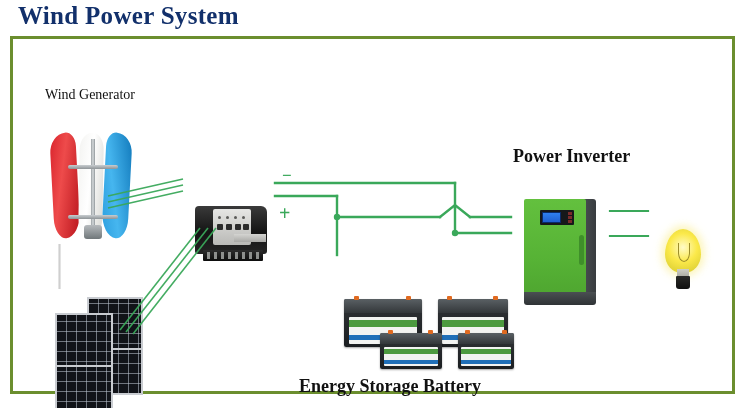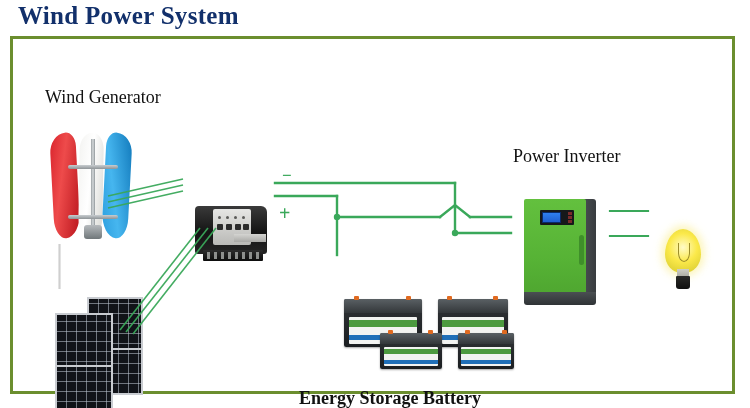--- a/index.html
+++ b/index.html
@@ -43,25 +43,25 @@
   }
 
   
   .diagram-label {
     position: absolute;
     color: #111111;
     font-size: 17px;
     white-space: nowrap;
     font-family: "Liberation Serif", "DejaVu Serif", serif;
   }
-  #label-wind-generator { left: 32px; top: 48px; font-size: 18px; }
+  #label-wind-generator { left: 32px; top: 48px; font-size: 14px; }
   #label-controller    { left: 170px; top: 128px; font-size: 18px; }
-  #label-power-inverter{ left: 500px; top: 107px; font-size: 18px; }
+  #label-power-inverter{ left: 500px; top: 107px; font-size: 18px; font-weight: bold; }
   #label-ac-loads      { left: 644px; top: 256px; font-size: 18px; font-weight: bold;}
-  #label-battery       { left: 286px; top: 337px; font-size: 18px; font-weight: bold; margin-top: 12px;}
+  #label-battery       { left: 286px; top: 337px; font-size: 18px; font-weight: bold;}
 
   
   #wind-turbine {
     position: absolute;
     left: 33px;
     top: 90px;
     width: 95px;
     height: 120px;
   }
   .blade {

